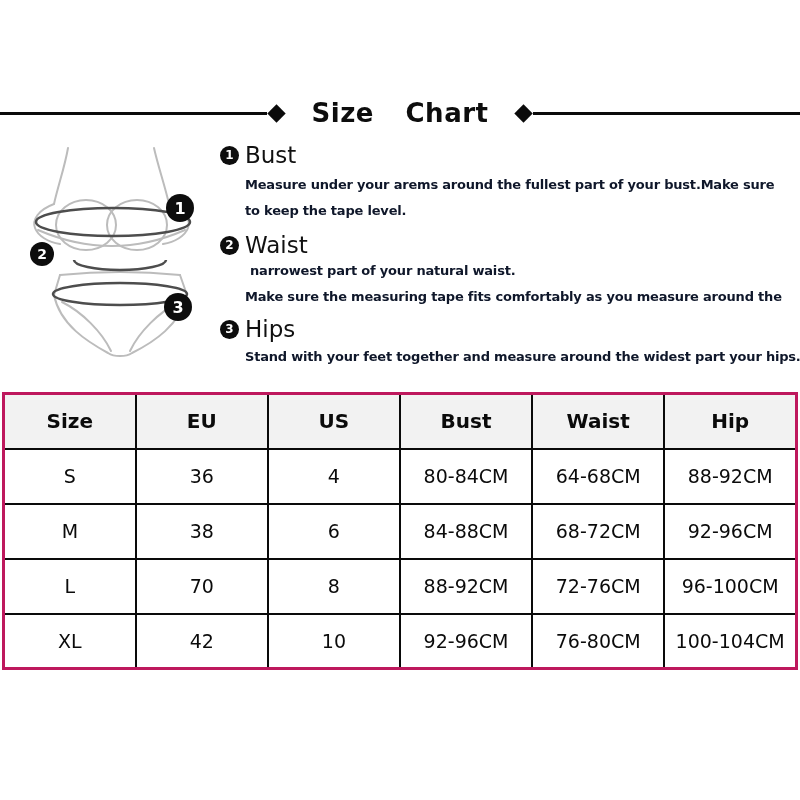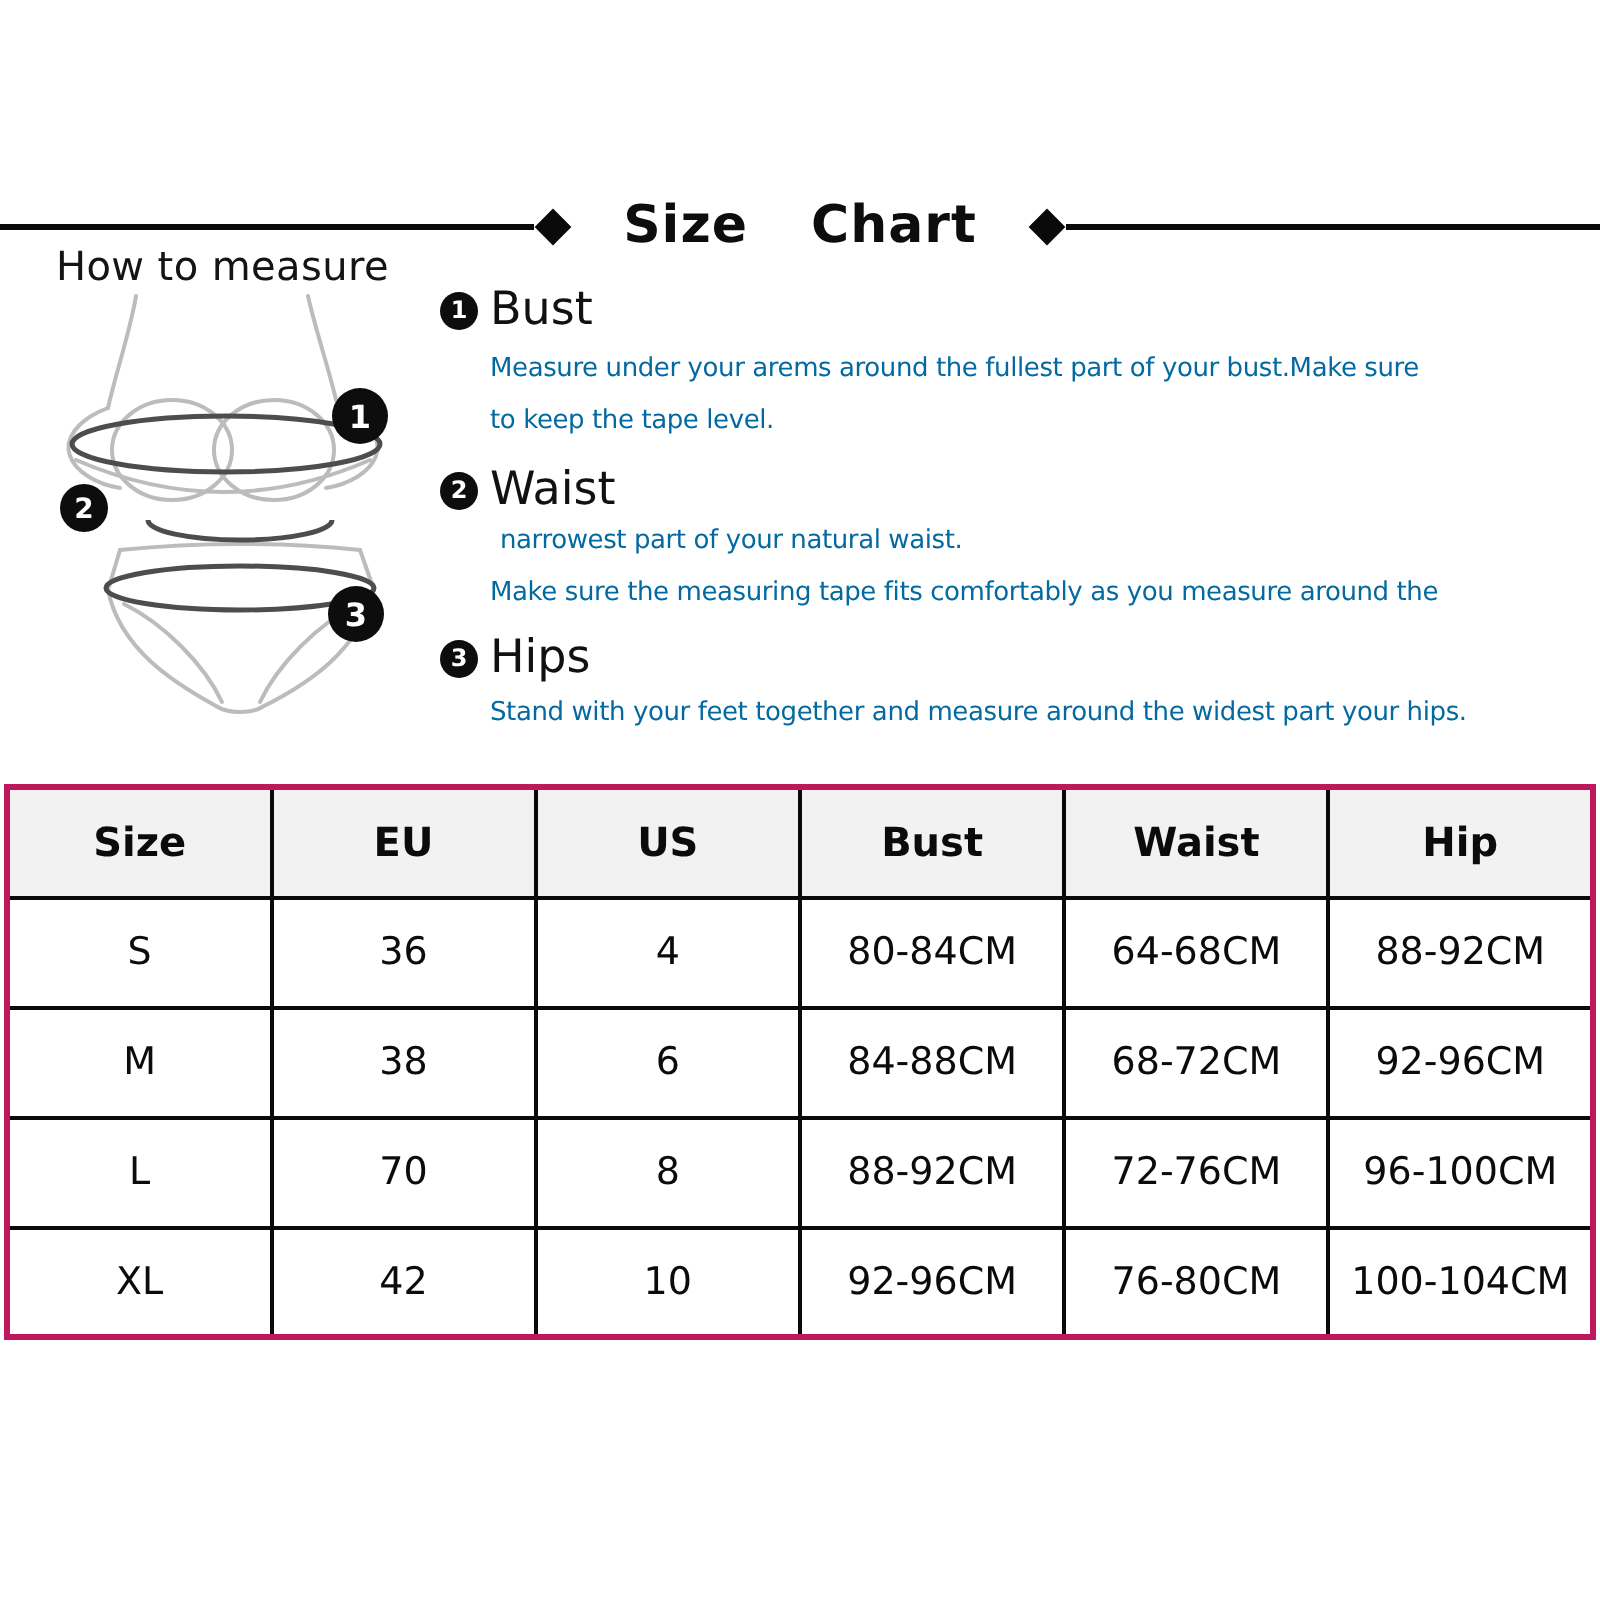--- a/index.html
+++ b/index.html
@@ -21,22 +21,22 @@
                    color:#141414; letter-spacing:0.2px; }
   .figure { position:absolute; top:142px; left:8px; }
 
   
   .sections { position:absolute; top:142px; left:220px; width:578px; }
   .section-head { display:flex; align-items:center; margin-bottom:4px; }
   .badge { width:19px; height:19px; border-radius:50%; background:#0d0d0d; color:#fff;
            font-size:12px; font-weight:bold; display:flex; align-items:center;
            justify-content:center; flex:none; margin-right:6px; }
   .section-title { font-size:23px; color:#111; }
-  .section-desc { margin-left:25px; font-size:13px; font-weight:normal;
-                  letter-spacing:-0.2px; line-height:26px; white-space:nowrap; color:#0369a1; }
+  .section-desc { margin-left:25px; font-size:13px; font-weight:bold;
+                  letter-spacing:-0.2px; line-height:26px; white-space:nowrap; color:#0f172a; }
   .sec-bust  { margin-bottom:8px; }
   .sec-waist { margin-bottom:6px; }
   .sec-waist .section-head { margin-bottom:0; }
   .sec-hips .section-head { margin-bottom:2px; }
 
   
   .size-table { position:absolute; top:392px; left:2px; width:796px;
                 border-collapse:collapse; table-layout:fixed; }
   .size-table th, .size-table td { border:2px solid #0a0a0a; text-align:center;
                                    height:55px; vertical-align:middle; }
@@ -53,21 +53,20 @@
 <div class="page">
 
   <div class="title-row">
     <div class="hline"></div>
     <div class="diamond"></div>
     <div class="page-title">Size Chart</div>
     <div class="diamond"></div>
     <div class="hline"></div>
   </div>
 
-  <div class="howto-heading">How to measure</div>
 
   <svg class="figure" width="215" height="222" viewBox="0 0 215 222">
     <g fill="none" stroke="#bcbcbc" stroke-width="2" stroke-linecap="round">
 
       <path d="M60,6 C57,24 50,44 46,62"></path>
       <path d="M146,6 C150,24 157,44 161,62"></path>
 
       <path d="M46,62 C30,68 24,78 27,86 C30,94 40,100 52,102"></path>
       <path d="M161,62 C177,68 183,78 180,86 C177,94 167,100 155,102"></path>
 

